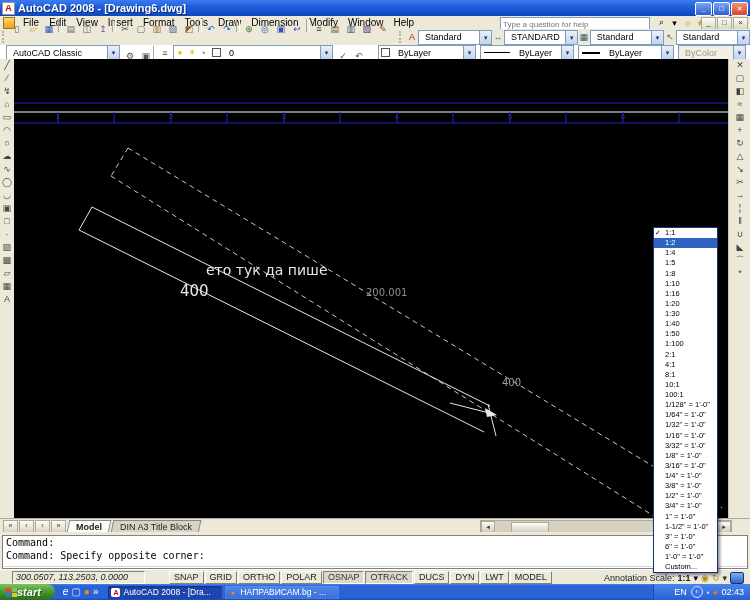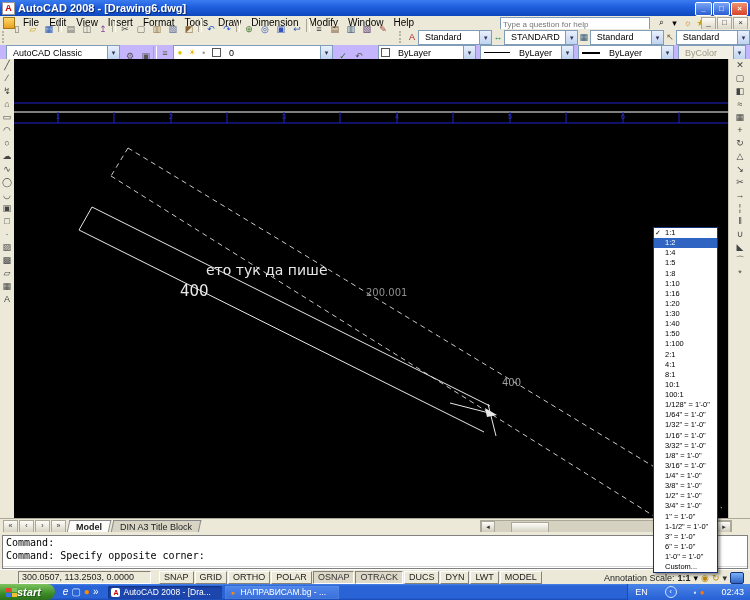--- a/index.html
+++ b/index.html
@@ -30,21 +30,21 @@
   #helpbox input{width:144px;height:9px;border:0;font-size:8px;font-family:"Liberation Sans",sans-serif;
     color:#888;outline:none;}
   #infocenter{position:absolute;right:44px;top:0;display:flex;gap:2px;align-items:center;height:13px;}
   .mbic{font-size:9px;width:11px;text-align:center;}
   #docbtns{position:absolute;right:2px;top:1px;display:flex;gap:1px;}
   .dbtn{width:13px;height:11px;border:1px solid #aca899;background:linear-gradient(#fdfcf8,#dcd8c8);
     font-size:8px;line-height:10px;text-align:center;color:#333;}
   
   #tb1{position:absolute;left:0;top:29px;width:750px;height:16px;background:#ece9d8;
     border-bottom:1px solid #dcd8c8;display:flex;align-items:center;}
-  #tb2{position:absolute;left:0;top:45px;width:750px;height:14px;background:#c4b5fd;
+  #tb2{position:absolute;left:0;top:45px;width:750px;height:14px;background:#ffffff;
     border-bottom:1px solid #c8c4b4;}
   .grip{width:3px;height:12px;margin:0 2px;border-left:2px dotted #b8b4a4;}
   .ic{display:inline-block;width:14px;height:14px;line-height:14px;text-align:center;font-size:9px;
     border:1px solid transparent;}
   .tbsep{display:inline-block;width:2px;height:13px;margin:0 1px;border-left:1px solid #aca899;
     border-right:1px solid #fff;}
   .combo{position:absolute;height:13px;background:#fff;border:1px solid #7f9db9;display:flex;
     align-items:center;font-size:9px;overflow:hidden;}
   .combo .cval{flex:1;padding-left:6px;white-space:nowrap;overflow:hidden;color:#000;}
   .combo .dd{width:11px;height:13px;background:linear-gradient(#e8f0fc,#c0d4f0);
@@ -90,23 +90,23 @@
     background:linear-gradient(#fdfcf8,#d0ccbc);border:1px solid #aca899;}
   
   #cmdwin{position:absolute;left:0;top:532px;width:750px;height:37px;background:#ece9d8;}
   #cmdinner{position:absolute;left:2px;top:3px;width:744px;height:32px;background:#fff;
     border:1px solid #808080;font-family:"DejaVu Sans Mono",monospace;font-size:10px;color:#000;}
   #cmd-hist{padding:1px 3px;height:15px;border-bottom:1px solid #d8d8d8;}
   #cmd-cur{padding:1px 3px;}
   
   #statusbar{position:absolute;left:0;top:569px;width:750px;height:15px;background:#ece9d8;
     border-top:1px solid #fff;display:flex;align-items:center;font-size:9px;}
-  #coords{width:128px;height:11px;margin-left:18px;border:1px solid;border-color:#848279 #fff #fff #848279;
-    line-height:11px;padding-left:3px;color:#222;background:#ece9d8;}
-  #status-toggles{display:flex;margin-left:8px;gap:1px;}
+  #coords{width:128px;height:11px;margin-left:12px;border:1px solid;border-color:#848279 #fff #fff #848279;
+    line-height:11px;padding-left:3px;color:#222;background:#ece9d8;font-style:italic;}
+  #status-toggles{display:flex;margin-left:24px;gap:1px;}
   .toggle{height:11px;line-height:11px;padding:0 4px;border:1px solid;
     border-color:#fff #848279 #848279 #fff;color:#222;}
   .toggle.pressed{border-color:#848279 #fff #fff #848279;background:#ddd8c8;color:#333;}
   #annot{position:absolute;right:6px;top:1px;display:flex;align-items:center;gap:3px;height:13px;}
   #annot .lbl{color:#222;}
   .anic{font-size:9px;}
   #cleanscreen{width:12px;height:10px;background:linear-gradient(#7ab0f8,#2f64c2);
     border:1px solid #16327c;border-radius:2px;}
   
   #taskbar{position:absolute;left:0;top:584px;width:750px;height:16px;
@@ -120,22 +120,22 @@
   #winlogo i{display:block;}
   #ql{display:flex;align-items:center;gap:3px;margin-left:8px;}
   .qlic{font-size:10px;line-height:14px;}
   #taskwins{display:flex;gap:3px;margin-left:10px;}
   .taskwin{width:108px;height:13px;border-radius:2px;display:flex;align-items:center;gap:3px;
     padding:0 3px;font-size:8.5px;white-space:nowrap;overflow:hidden;
     background:linear-gradient(#4f86ea,#3a6fd8);box-shadow:inset 0 0 1px #9cc;}
   .taskwin.active{background:#1c46ac;box-shadow:inset 1px 1px 2px #123078;}
   .twic{width:9px;height:9px;flex:0 0 9px;border-radius:2px;font-size:7px;line-height:9px;
     text-align:center;font-weight:bold;}
-  #tray{position:absolute;right:0;top:0;height:16px;display:flex;align-items:center;gap:17px;
-    padding:0 6px 0 7px;background:linear-gradient(180deg,#4a85e8,#2a63d6 90%);
+  #tray{position:absolute;right:0;top:0;height:16px;display:flex;align-items:center;gap:4px;
+    padding:0 6px 0 20px;background:linear-gradient(180deg,#4a85e8,#2a63d6 90%);
     border-left:1px solid #1b4ab8;}
   #tray .lang{font-size:9px;}
   .trayic{font-size:8px;}
   #chev{width:10px;height:10px;border-radius:50%;background:#3a75e8;border:1px solid #cfe0ff;
     font-size:7px;line-height:9px;text-align:center;}
   #clock{font-size:9px;}
 </style>
 </head>
 <body>
 

